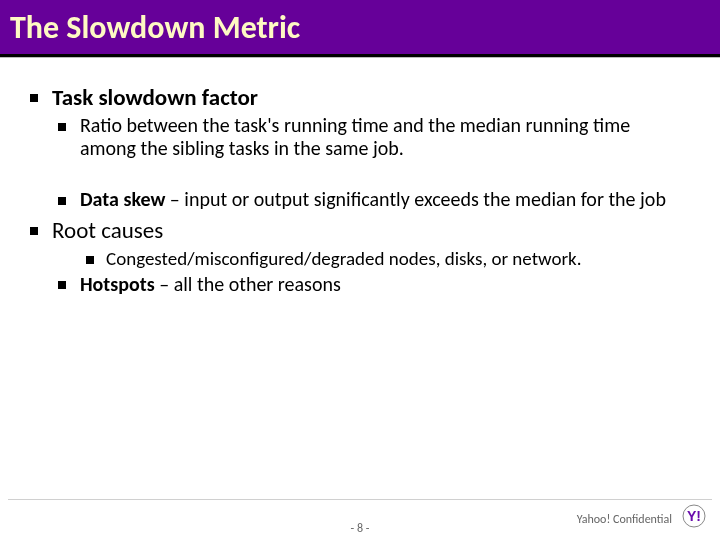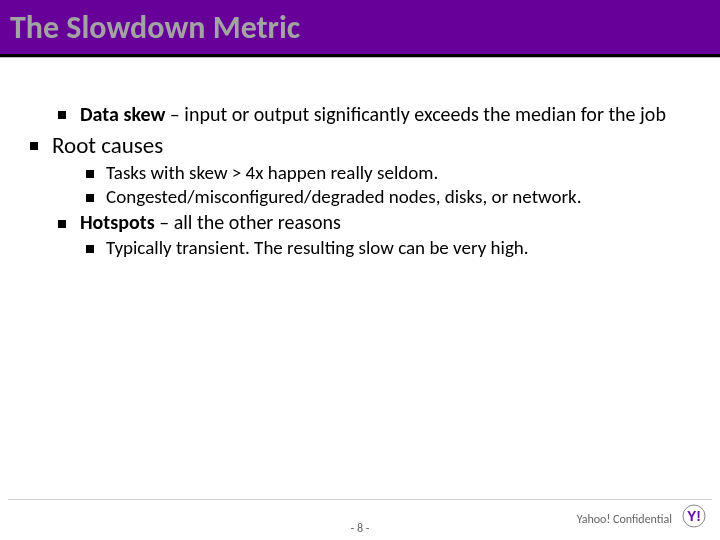--- a/index.html
+++ b/index.html
@@ -1,18 +1,18 @@
 <!DOCTYPE html>
 <html><head>
 <meta charset="utf-8">
 <style>
   html,body{margin:0;padding:0;width:720px;height:540px;background:#fff;font-family:Calibri,Arial,sans-serif;color:#000;overflow:hidden}
   .slide{position:relative;width:720px;height:540px;box-sizing:border-box}
   .title-band{height:54px;background:#660099;display:flex;align-items:center;padding:0 10px;box-sizing:border-box}
-  .title-band h1{margin:0;font-size:32px;font-weight:700;color:#a3a3a3}
+  .title-band h1{margin:0;font-size:32px;font-weight:700;color:#fef9c3}
   .rule-dark{height:3px;background:#000}
   .rule-thin{height:1px;background:#bbb;margin-bottom:6px}
   .content{padding:14px 30px 0 30px;font-size:20px;line-height:1.15}
   ul{list-style:none;margin:0;padding:0}
   li{position:relative}
   .sq::before{content:"";position:absolute;left:0;top:0.42em;width:8px;height:8px;background:#000}
   .l1{padding-left:22px;margin:6px 0 4px 0;font-size:23px}
   .l1b{font-weight:700}
   .l2{padding-left:22px;margin:3px 0 3px 28px;font-size:20px}
   .l3{padding-left:20px;margin:2px 0 2px 56px;font-size:19px}
@@ -30,33 +30,33 @@
 
 <div class="slide">
   <div class="title-band">
     <h1>The Slowdown Metric</h1>
   </div>
   <div class="rule-dark"></div>
   <div class="rule-thin"></div>
 
   <div class="content">
     <ul>
+      <li class="sq l1"><span class="l1b">Task slowdown factor</span></li>
+      <li class="sq l2"><span>Ratio between the task's running time and the median running time among the sibling tasks in the same job.</span></li>
 
       <li class="spacer"></li>
 
       <li class="sq l2">
         <span class="bold">Data skew</span><span> – input or output significantly exceeds the median for the job</span>
       </li>
       <li class="sq l1"><span>Root causes</span></li>
-      <li class="sq l3"><span>Tasks with skew &gt; 4x happen really seldom.</span></li>
       <li class="sq l3"><span>Congested/misconfigured/degraded nodes, disks, or network.</span></li>
       <li class="sq l2">
         <span class="bold">Hotspots</span><span> – all the other reasons</span>
       </li>
-      <li class="sq l3"><span>Typically transient. The resulting slow can be very high.</span></li>
     </ul>
   </div>
 
   <div class="hr-footer"></div>
   <div class="footer">
     <span class="pg">- 8 -</span>
     <span class="conf">Yahoo! Confidential</span>
     <span class="ylogo">
       <svg width="34" height="24" viewBox="0 0 34 24">
         <ellipse cx="22" cy="12" rx="11" ry="11" fill="#fff" stroke="#888" stroke-width="1"></ellipse>

